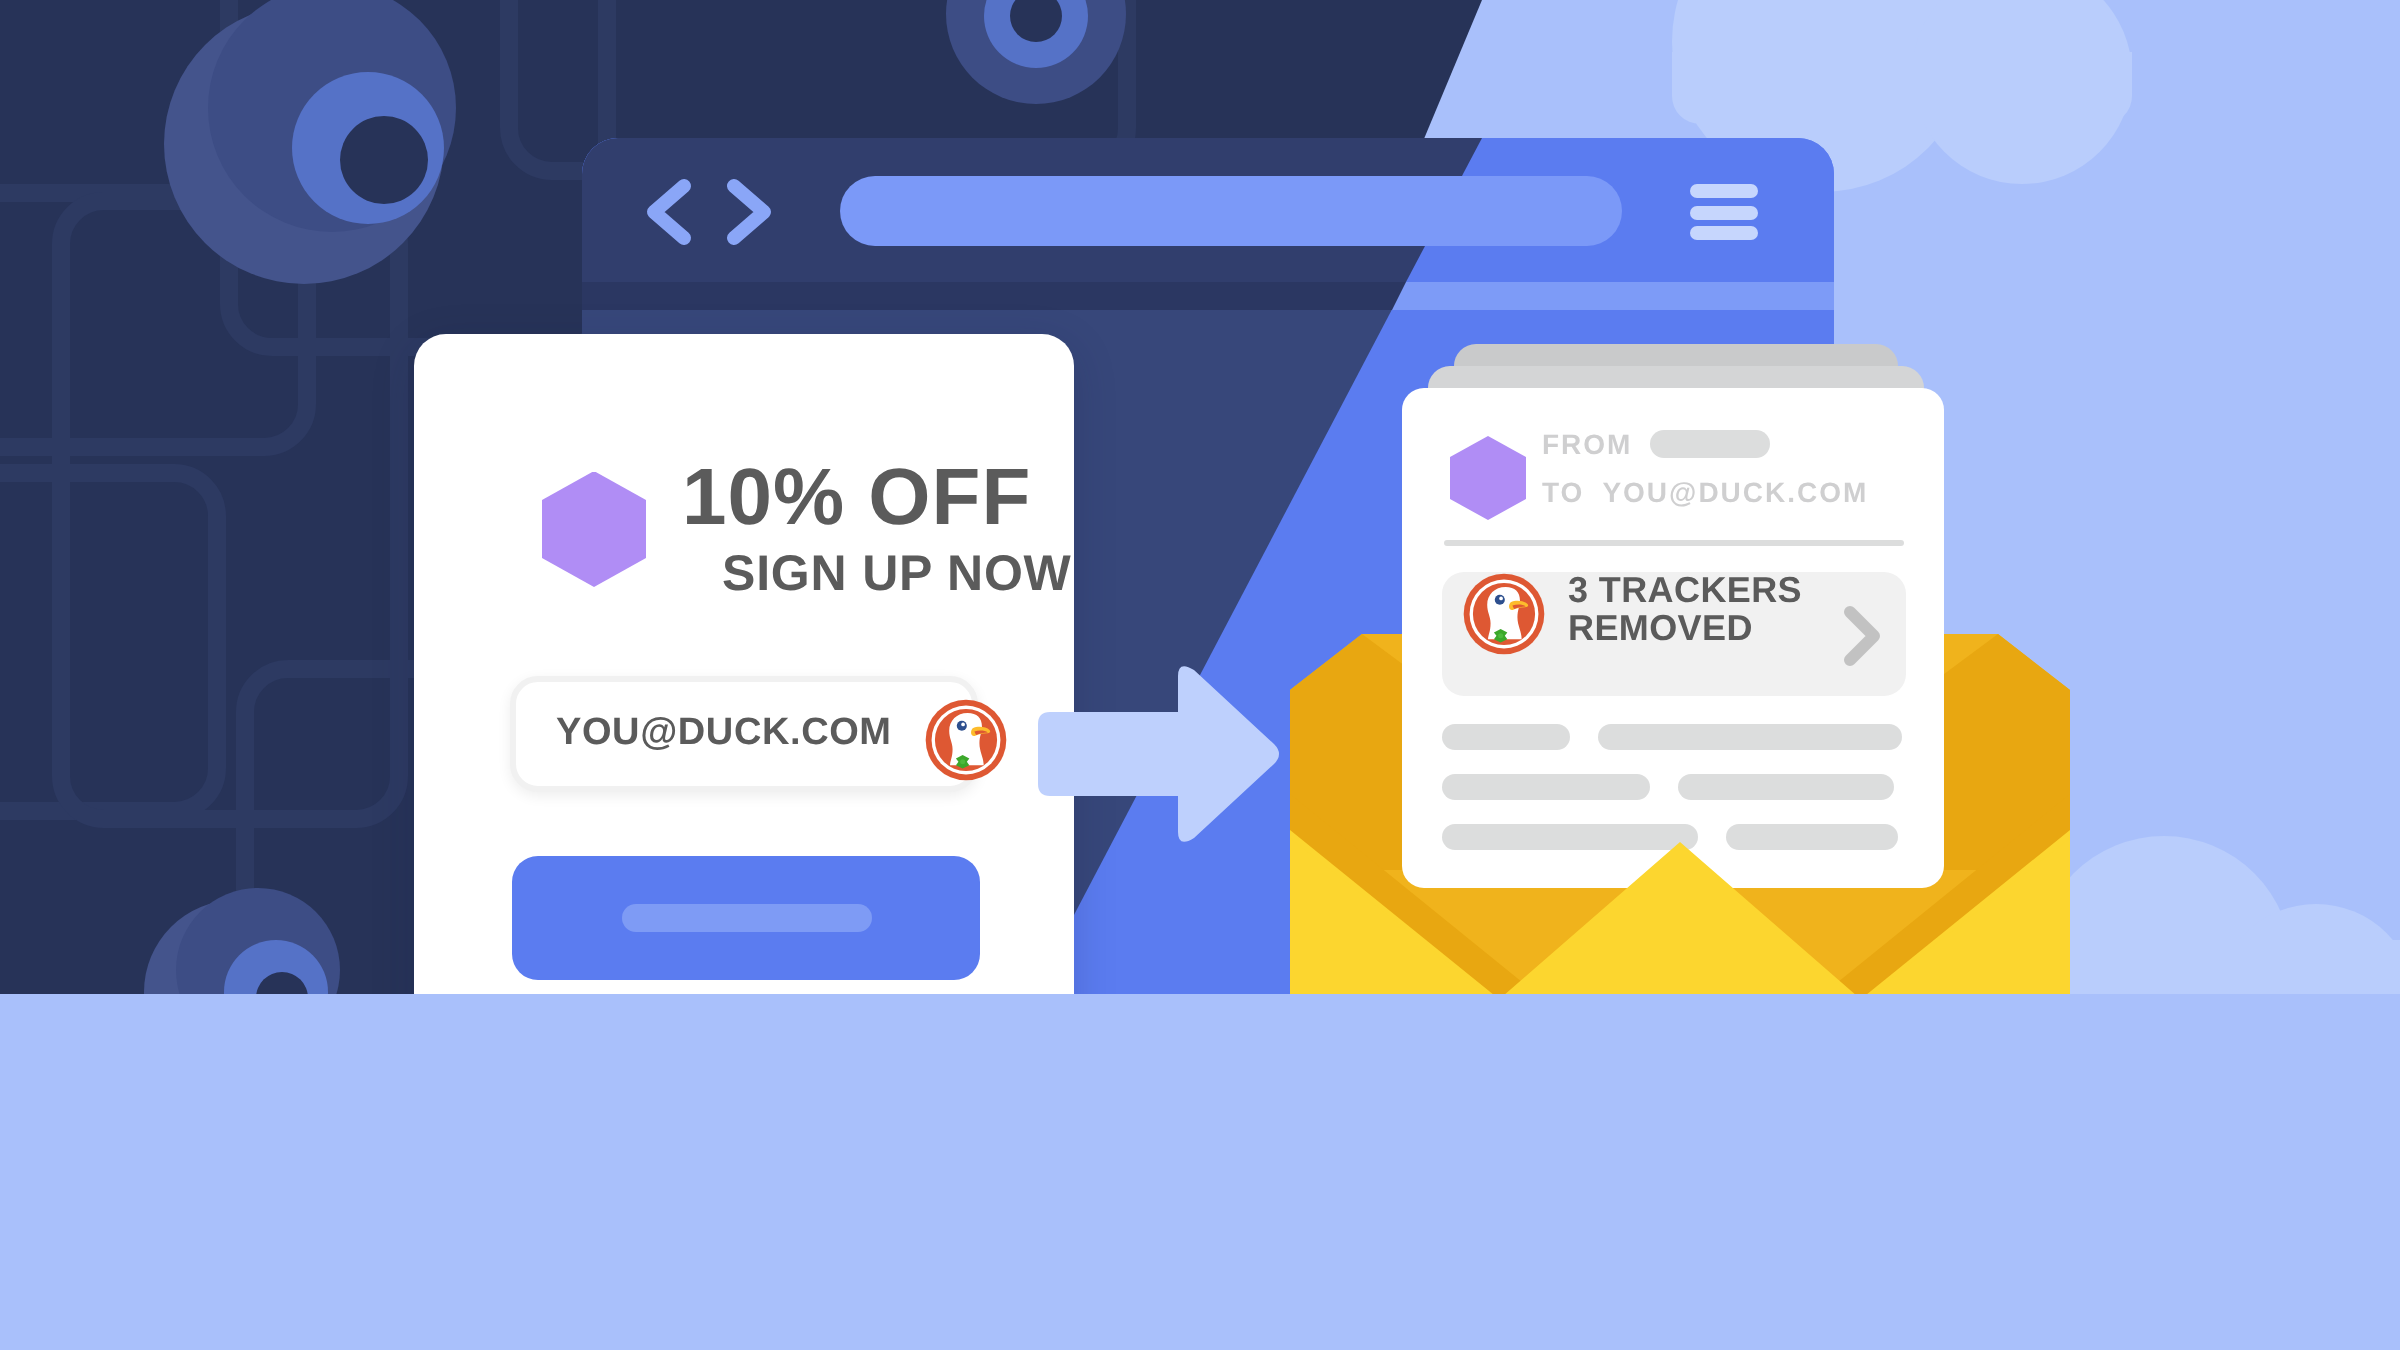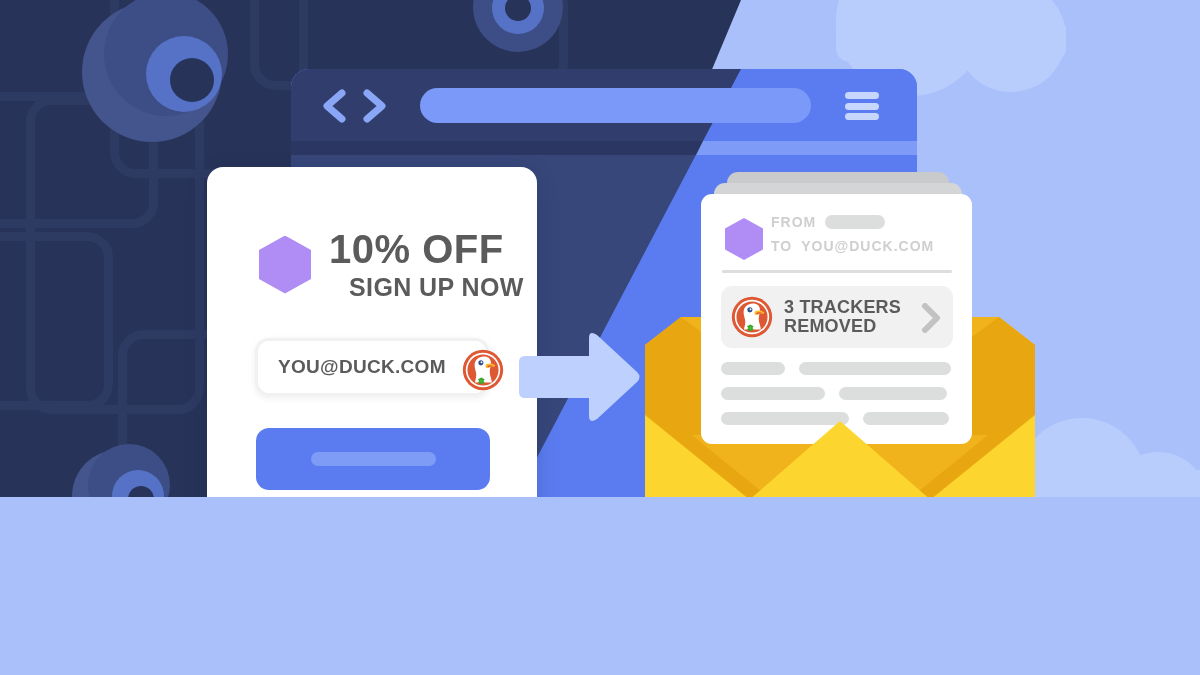--- a/index.html
+++ b/index.html
@@ -51,21 +51,21 @@
     clip-path:polygon(608px 0, 391px 0, 391px 35px, 590px 35px);}
 
   .hamburger{position:absolute;left:845px;top:92px;width:34px;height:28px;
     display:flex;flex-direction:column;justify-content:space-between;}
   .hamburger span{display:block;height:7px;background:#c6d6fd;border-radius:4px;}
 
   
   .signup-card{position:absolute;left:207px;top:167px;width:330px;height:400px;
     background:#ffffff;border-radius:16px;
     box-shadow:0 6px 22px rgba(20,30,70,.18);}
-  .promo-row{position:absolute;left:52px;top:62px;display:flex;align-items:center;gap:18px;}
+  .promo-row{position:absolute;left:64px;top:62px;display:flex;align-items:center;gap:18px;}
   .hexagon{width:52px;height:58px;background:#b08df5;
     clip-path:polygon(50% 0%, 100% 25%, 100% 75%, 50% 100%, 0% 75%, 0% 25%);}
   .promo-text{display:flex;flex-direction:column;line-height:1;}
   .promo-big{font-size:40px;font-weight:bold;color:#5b5b5b;letter-spacing:.5px;}
   .promo-sub{font-size:25px;font-weight:bold;color:#5b5b5b;letter-spacing:.4px;margin-top:6px;margin-left:20px;}
 
   .email-field{position:absolute;left:48px;top:171px;width:234px;height:58px;
     background:#ffffff;border:3px solid #f1f1f1;border-radius:14px;
     box-shadow:0 2px 7px rgba(0,0,0,.07);
     display:flex;align-items:center;padding-left:20px;box-sizing:border-box;}
@@ -90,21 +90,21 @@
   .hex-small{position:absolute;left:24px;top:24px;width:38px;height:42px;background:#b08df5;
     clip-path:polygon(50% 0%, 100% 25%, 100% 75%, 50% 100%, 0% 75%, 0% 25%);}
   .meta{position:absolute;left:70px;top:16px;}
   .meta-row{display:flex;align-items:center;gap:9px;height:24px;}
   .meta-lbl{font-size:14px;font-weight:bold;color:#cfcfd0;letter-spacing:1px;}
   .meta-val{font-size:14px;font-weight:bold;color:#cfcfd0;letter-spacing:1px;}
   .meta-blank{width:60px;height:14px;background:#dcdddd;border-radius:7px;}
   .divider{position:absolute;left:21px;top:76px;width:230px;height:3px;background:#dcdddd;border-radius:2px;}
 
   .tracker-pill{position:absolute;left:20px;top:92px;width:232px;height:62px;
-    background:#f1f1f1;border-radius:11px;display:flex;align-items:center;}
+    background:#f1f1f1;border-radius:11px;display:flex;}
   .tracker-duck{width:42px;height:42px;margin-left:10px;flex:0 0 auto;}
   .tracker-text{margin-left:11px;font-size:18px;font-weight:bold;color:#5b5b5b;
     line-height:1.08;letter-spacing:.2px;}
   .chev{position:absolute;right:12px;top:17px;}
 
   .body-lines{position:absolute;left:20px;top:168px;width:232px;}
   .bl-row{display:flex;gap:14px;margin-bottom:12px;}
   .bl{height:13px;background:#dcdddd;border-radius:7px;}
 </style>
 </head>

